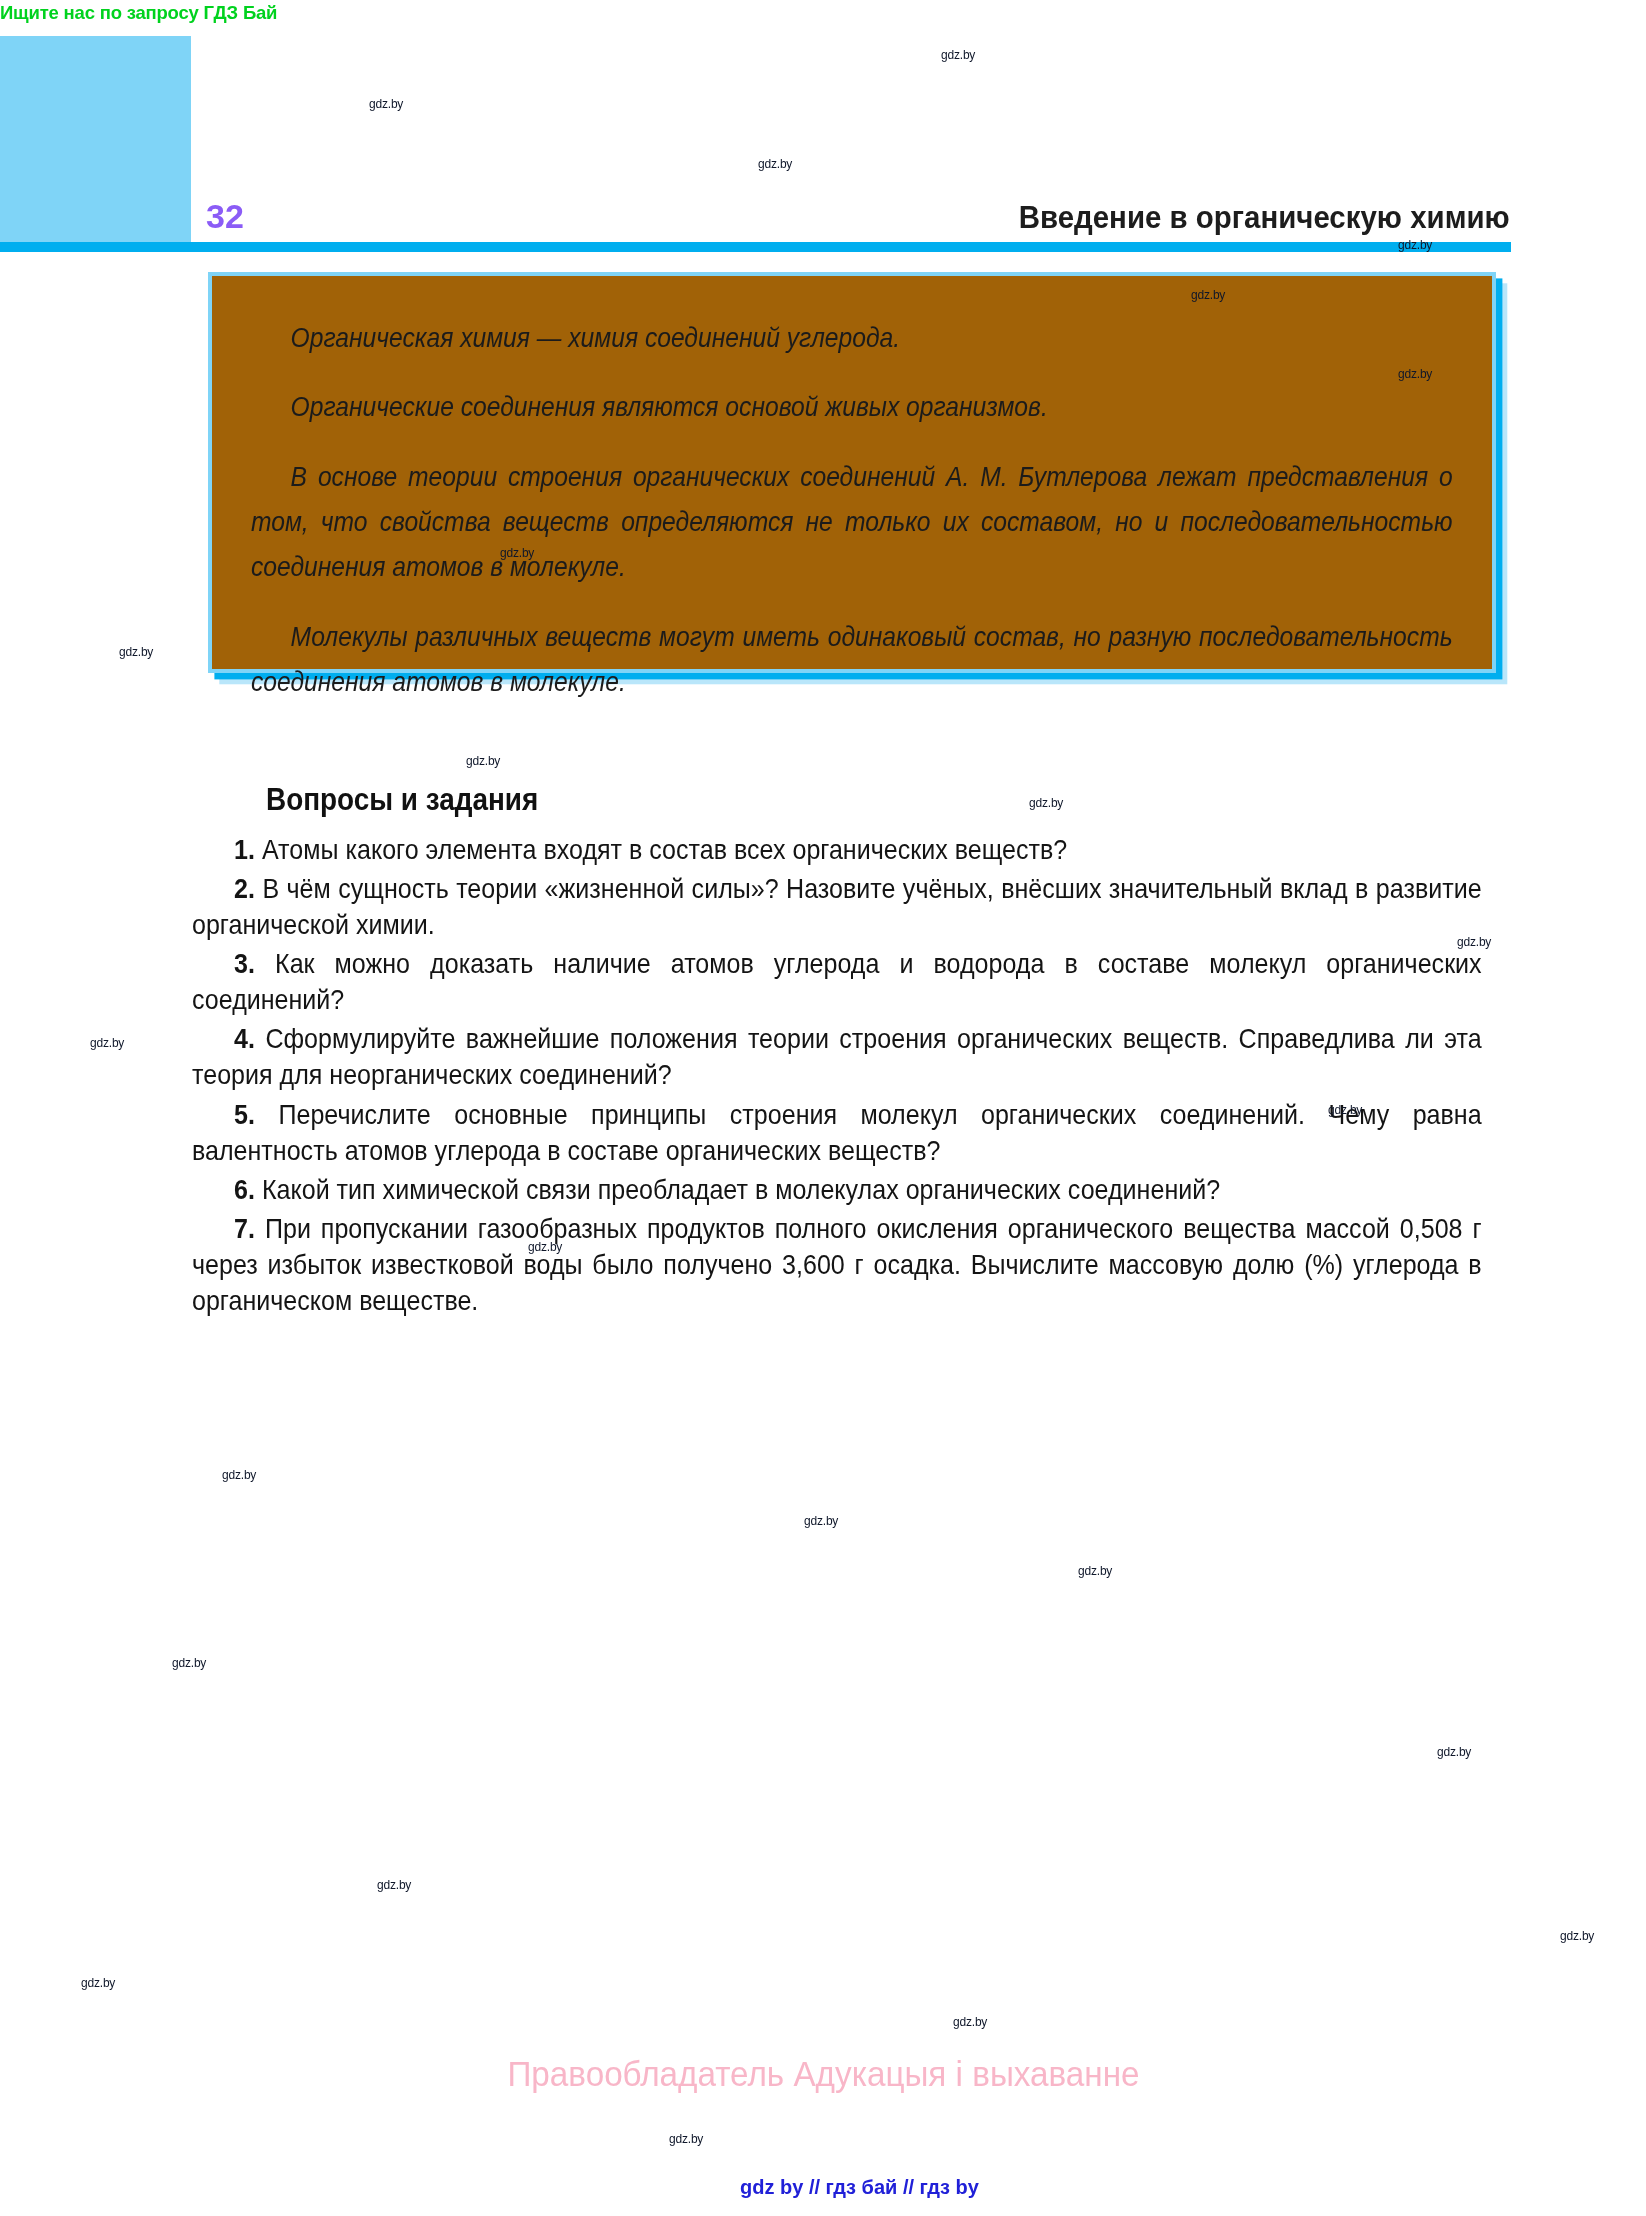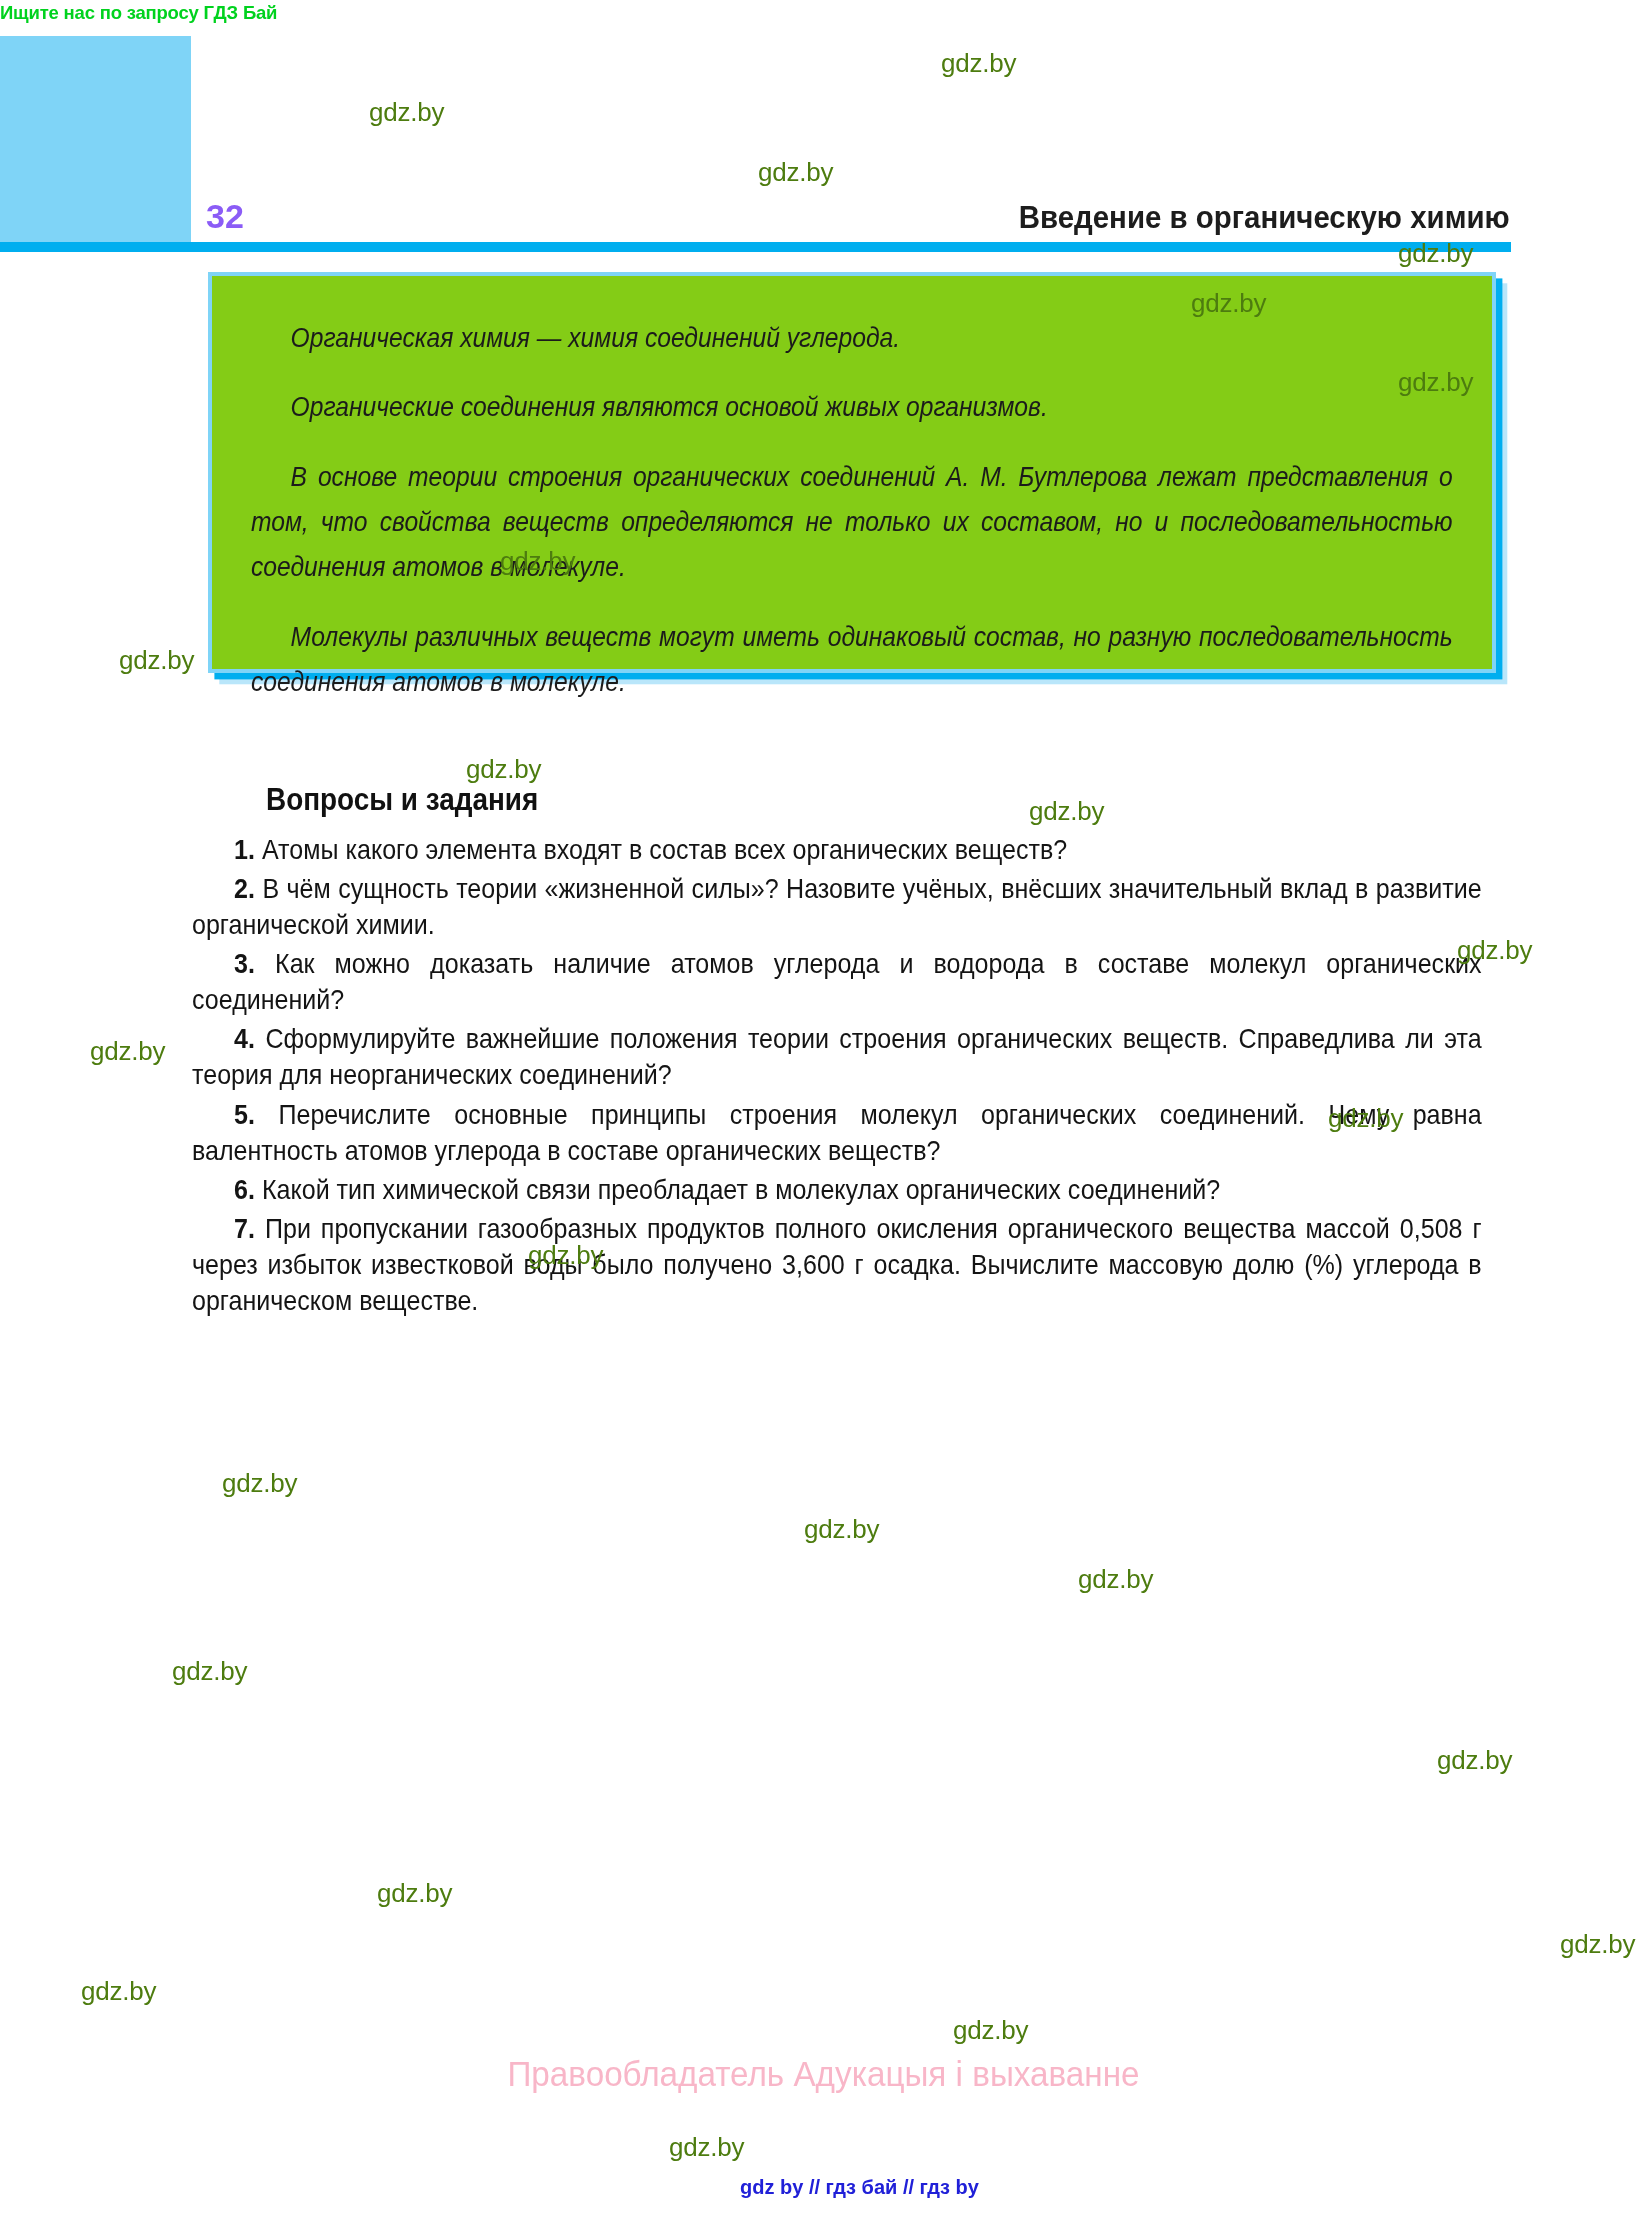--- a/index.html
+++ b/index.html
@@ -72,21 +72,21 @@
     background: #00aeef;
   }
 
   
   .def-box {
     position: absolute;
     left: 208px;
     top: 272px;
     width: 1288px;
     height: 401px;
-    background: #84cc16;
+    background: #a16207;
     border: 4px solid #7fd4f7;
     box-sizing: border-box;
     box-shadow: 6.4px 6.4px 0 0 #00aeef, 11.3px 11.3px 0 0 #b9e6fa;
   }
   .def-inner {
     padding: 39px 39px 0 39px;
   }
   .def-p {
     font-family: "Liberation Sans", sans-serif;
     font-style: italic;
@@ -157,22 +157,22 @@
     font-weight: bold;
     color: #2020d8;
     font-family: "Liberation Sans", sans-serif;
     padding-left: 36px;
   }
 
   
   .wm {
     position: absolute;
     font-family: "Liberation Sans", sans-serif;
-    font-size: 26px;
-    color: #4d7c0f;
+    font-size: 12px;
+    color: #0f172a;
     white-space: nowrap;
     letter-spacing: -0.2px;
   }
 </style>
 </head>
 <body>
 
 <div id="page">
 
   <div class="promo">Ищите нас по запросу ГДЗ Бай</div>

